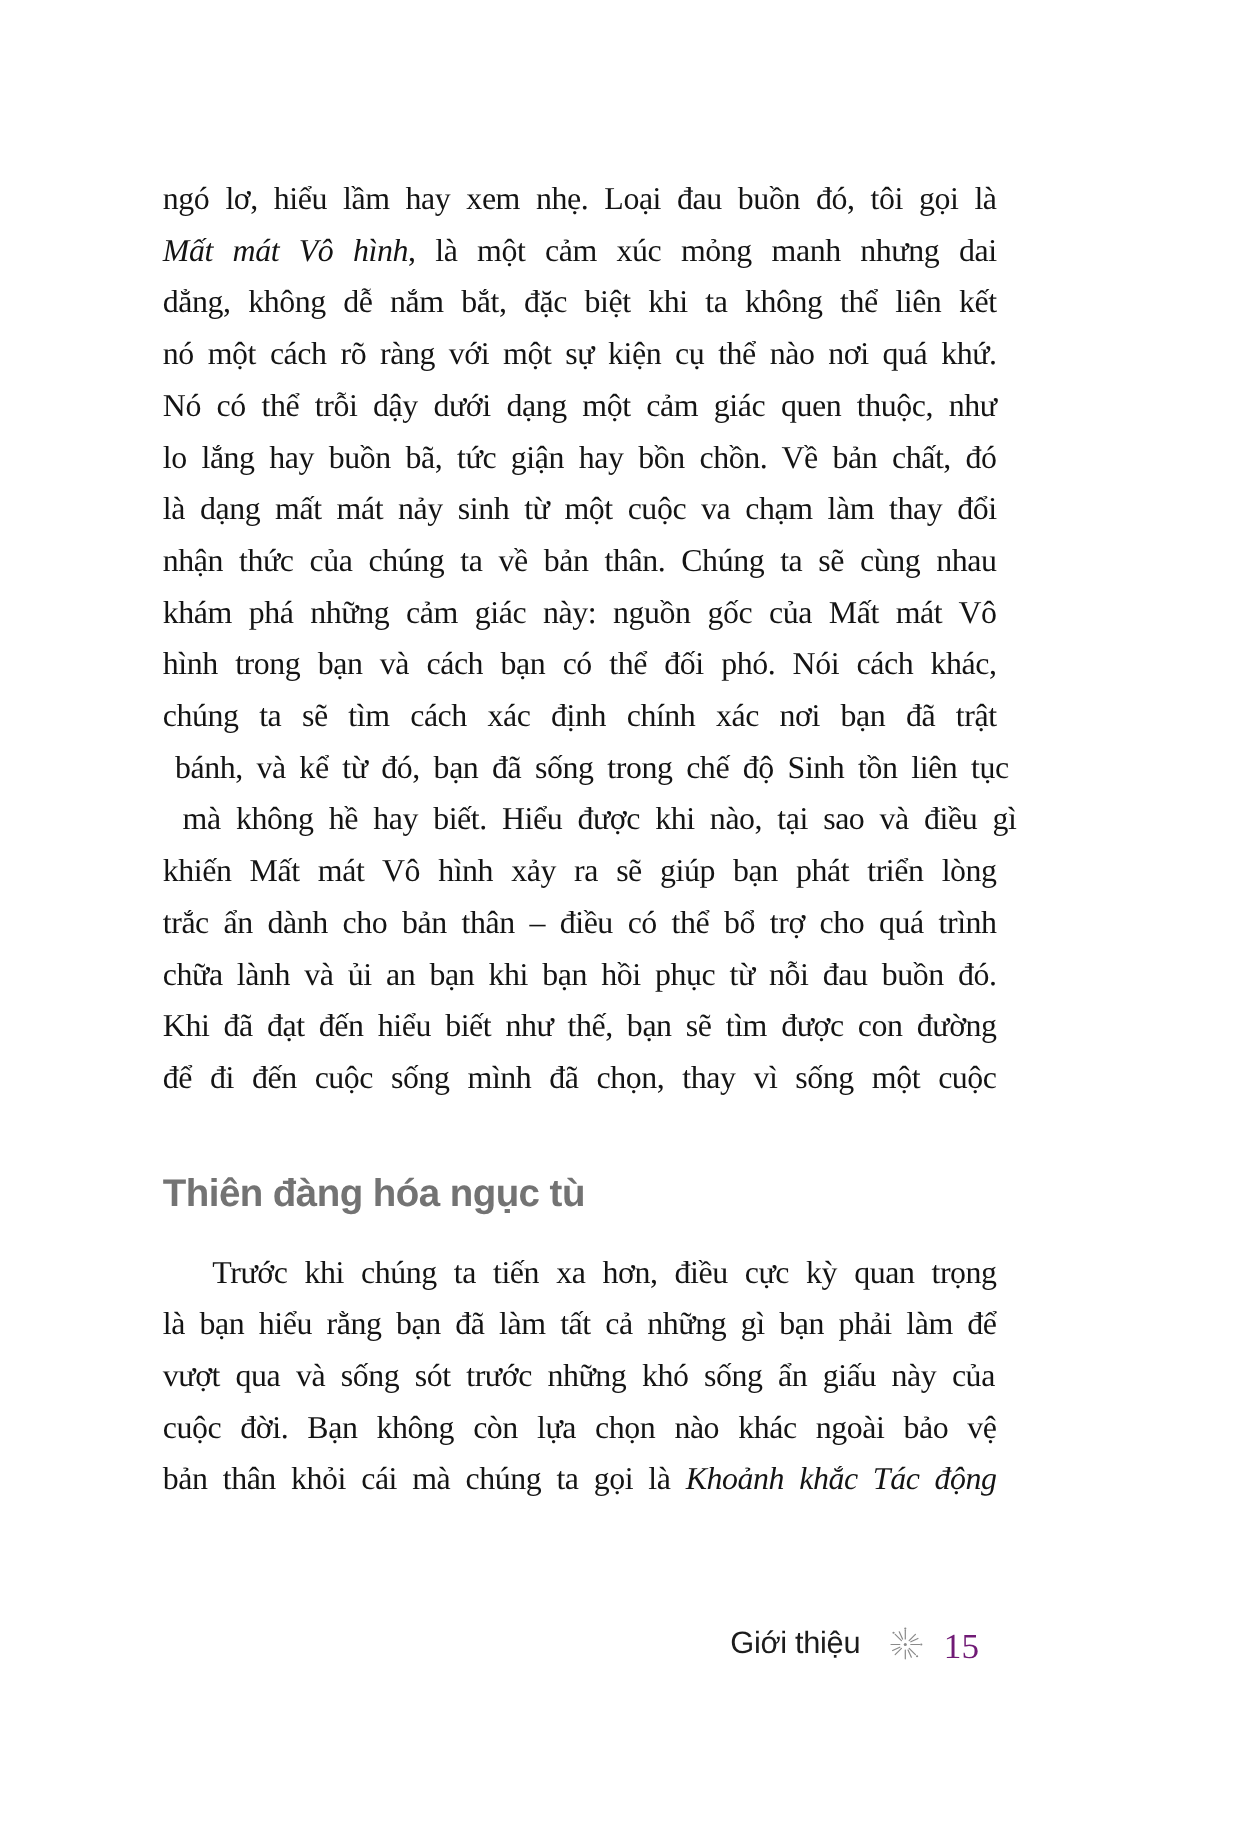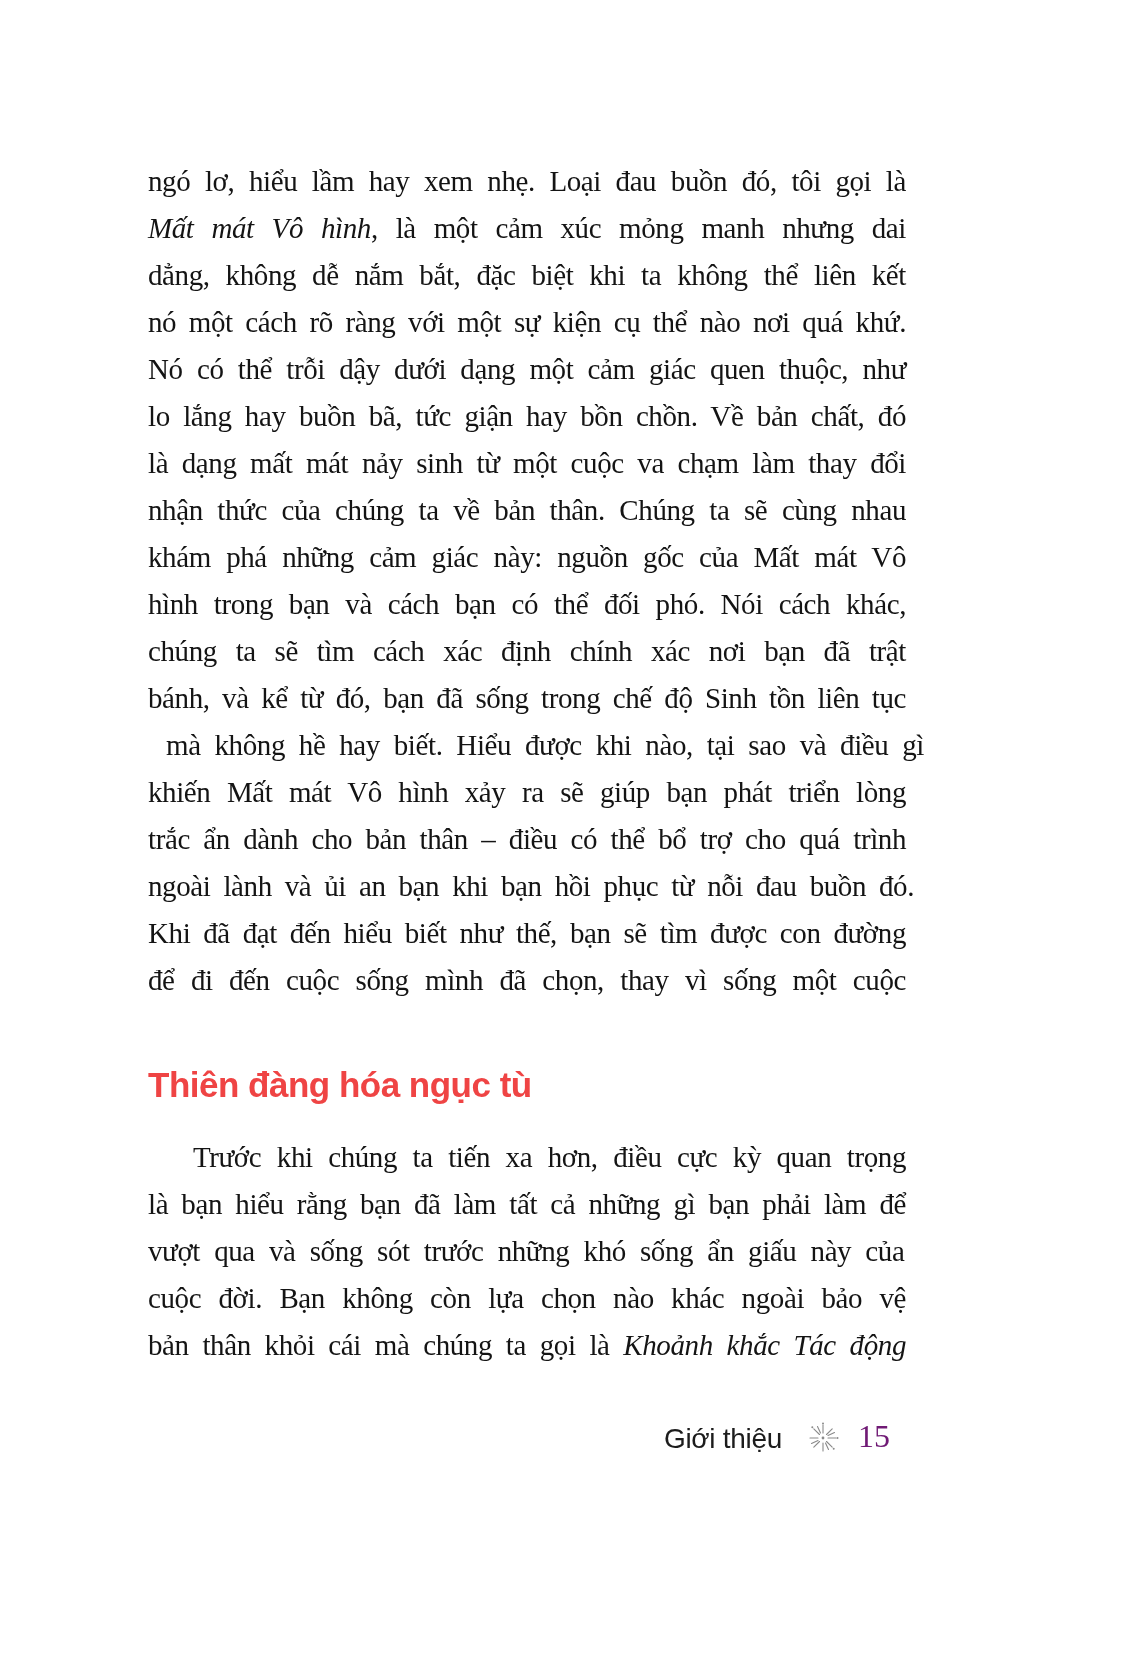--- a/index.html
+++ b/index.html
@@ -28,28 +28,28 @@
   }
   .line em { font-style: italic; }
   .line.indent { text-indent: 45px; }
   .section-heading {
     font-family: "Liberation Sans", sans-serif;
     font-weight: bold;
     font-size: 35px;
     line-height: 47px;
     letter-spacing: -0.5px;
     margin: 57px 0 26px 0;
-    color: #ef4444;
+    color: #737373;
   }
   .page-footer {
     position: absolute;
-    top: 1418px;
+    top: 1478px;
     right: 120px;
     display: flex;
-    align-items: flex-end;
+    align-items: flex-start;
   }
   .footer-section-label {
     font-family: "Liberation Sans", sans-serif;
     font-size: 28px;
     color: #1c1c1c;
     letter-spacing: -0.3px;
   }
   .footer-ornament {
     width: 34px;
     height: 34px;
@@ -74,25 +74,25 @@
         <div class="line" style="word-spacing: 11.0497px;"><em>Mất mát Vô hình</em><span>, là một cảm xúc mỏng manh nhưng dai</span></div>
         <div class="line" style="word-spacing: 9.1276px;"><span>dẳng, không dễ nắm bắt, đặc biệt khi ta không thể liên kết</span></div>
         <div class="line" style="word-spacing: 5.77344px;"><span>nó một cách rõ ràng với một sự kiện cụ thể nào nơi quá khứ.</span></div>
         <div class="line" style="word-spacing: 7.41146px;"><span>Nó có thể trỗi dậy dưới dạng một cảm giác quen thuộc, như</span></div>
         <div class="line" style="word-spacing: 6.54447px;"><span>lo lắng hay buồn bã, tức giận hay bồn chồn. Về bản chất, đó</span></div>
         <div class="line" style="word-spacing: 6.7524px;"><span>là dạng mất mát nảy sinh từ một cuộc va chạm làm thay đổi</span></div>
         <div class="line" style="word-spacing: 7.72005px;"><span>nhận thức của chúng ta về bản thân. Chúng ta sẽ cùng nhau</span></div>
         <div class="line" style="word-spacing: 8.46875px;"><span>khám phá những cảm giác này: nguồn gốc của Mất mát Vô</span></div>
         <div class="line" style="word-spacing: 8.96484px;"><span>hình trong bạn và cách bạn có thể đối phó. Nói cách khác,</span></div>
         <div class="line" style="word-spacing: 11.9167px;"><span>chúng ta sẽ tìm cách xác định chính xác nơi bạn đã trật</span></div>
-        <div class="line" style="word-spacing: 5.63281px;"><span>bánh, và kể từ đó, bạn đã sống trong chế độ Sinh tồn liên tục</span></div>
+        <div class="line" style="word-spacing: 5.63281px; margin-left: 11px;"><span>bánh, và kể từ đó, bạn đã sống trong chế độ Sinh tồn liên tục</span></div>
         <div class="line" style="word-spacing: 6.99639px; margin-left: 18px;"><span>mà không hề hay biết. Hiểu được khi nào, tại sao và điều gì</span></div>
         <div class="line" style="word-spacing: 9.63932px;"><span>khiến Mất mát Vô hình xảy ra sẽ giúp bạn phát triển lòng</span></div>
         <div class="line" style="word-spacing: 6.55915px;"><span>trắc ẩn dành cho bản thân – điều có thể bổ trợ cho quá trình</span></div>
-        <div class="line" style="word-spacing: 6.12277px;"><span>ngoài lành và ủi an bạn khi bạn hồi phục từ nỗi đau buồn đó.</span></div>
+        <div class="line" style="word-spacing: 6.12277px;"><span>chữa lành và ủi an bạn khi bạn hồi phục từ nỗi đau buồn đó.</span></div>
         <div class="line" style="word-spacing: 6.0625px;"><span>Khi đã đạt đến hiểu biết như thế, bạn sẽ tìm được con đường</span></div>
         <div class="line" style="word-spacing: 9.49349px;"><span>để đi đến cuộc sống mình đã chọn, thay vì sống một cuộc</span></div>
       </div>
 
     <h2 class="section-heading">Thiên đàng hóa ngục tù</h2>
 
     <div class="paragraph">
         <div class="line indent" style="word-spacing: 8.66335px;"><span>Trước khi chúng ta tiến xa hơn, điều cực kỳ quan trọng</span></div>
         <div class="line" style="word-spacing: 6.38839px;"><span>là bạn hiểu rằng bạn đã làm tất cả những gì bạn phải làm để</span></div>
         <div class="line" style="word-spacing: 7.30599px;"><span>vượt qua và sống sót trước những khó sống ẩn giấu này của</span></div>

